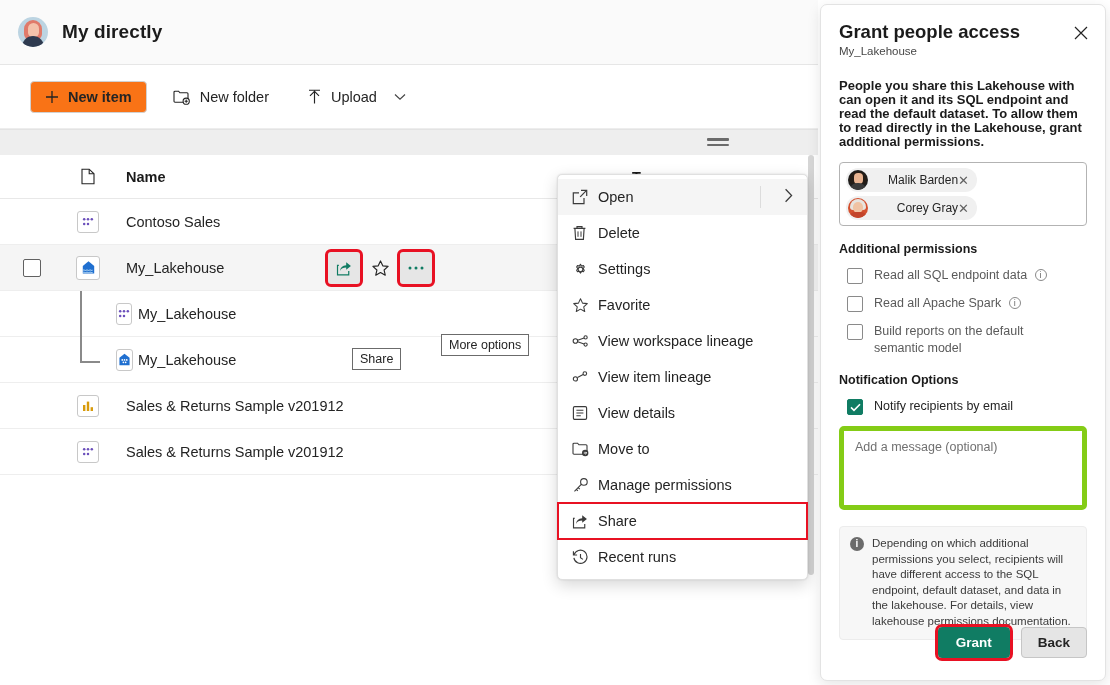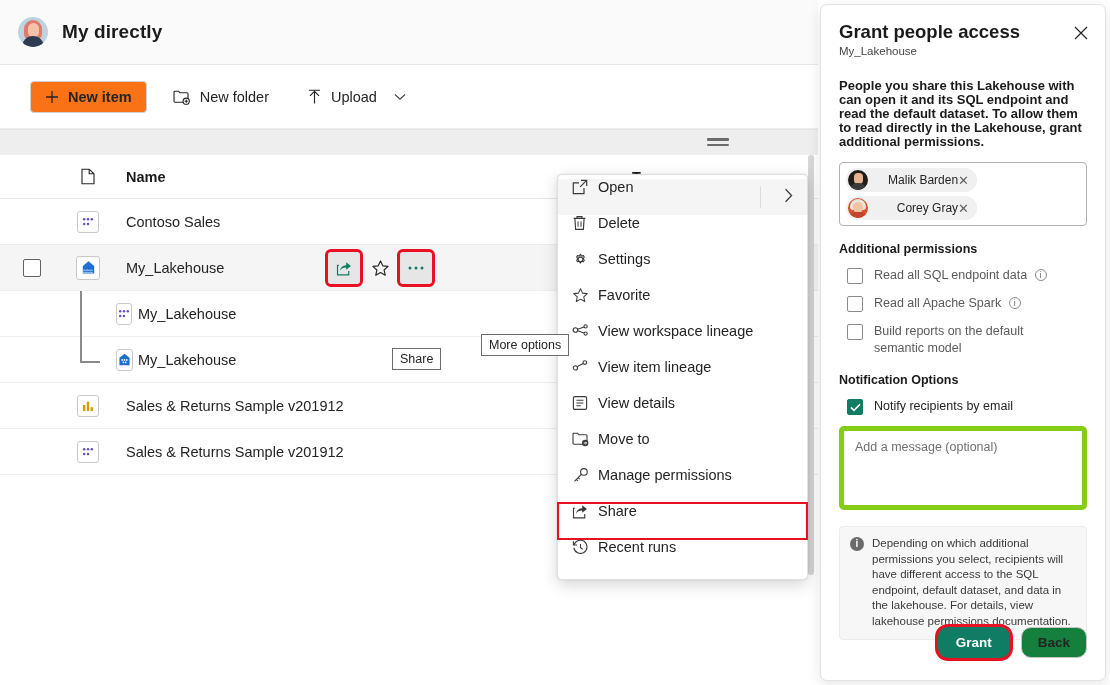--- a/index.html
+++ b/index.html
@@ -114,32 +114,32 @@
   .rowactions { position: absolute; left: 328px; top: 7px; display: flex; align-items: center; gap: 4px; }
   .act {
     width: 32px; height: 32px; display: flex; align-items: center; justify-content: center;
     border-radius: 3px; background: #e6e6e6;
   }
   .act.plain { background: transparent; }
   .redbox { outline: 3px solid #e81123; outline-offset: 0px; }
 
   .tooltip {
     position: absolute; background: #fff; border: 1px solid #6b6b6b;
-    font-size: 12.5px; color: #242424; padding: 3px 7px; white-space: nowrap; z-index: 40; margin-left: 40px;
+    font-size: 12.5px; color: #242424; padding: 3px 7px; white-space: nowrap; z-index: 40;
   }
 
   
   .ctxmenu {
     position: absolute; left: 557px; top: 174px; width: 251px;
     background: #fff; border: 1px solid #e0e0e0; border-radius: 5px;
     box-shadow: 0 5px 16px rgba(0,0,0,.16), 0 0 2px rgba(0,0,0,.12);
     padding: 4px 0; z-index: 30; font-size: 14.5px;
   }
   .mi {
-    display: flex; align-items: flex-start; height: 36px; padding: 0 10px 0 14px;
+    display: flex; align-items: center; height: 36px; padding: 0 10px 0 14px;
     color: #242424; position: relative; cursor: default;
   }
   .mi .mi-ico { width: 26px; flex: none; display: flex; align-items: center; color: #3b3b3b; }
   .mi .mi-lbl { flex: 1 1 auto; }
   .mi.highlight { background: #f5f5f5; }
   .mi .submenu-sep { position: absolute; right: 46px; top: 7px; width: 1px; height: 22px; background: #dcdcdc; }
   .mi .submenu-arrow { position: absolute; right: 14px; top: 9px; color: #3b3b3b; }
   .mi.boxed { outline: 2.5px solid #e81123; outline-offset: -1px; }
 
   
@@ -208,24 +208,24 @@
     font-size: 10px; line-height: 14px; text-align: center; font-weight: 700; margin-top: 1px;
   }
   .notebox .nt { font-size: 11.5px; color: #3b3b3b; line-height: 15.5px; }
 
   .panel-actions { position: absolute; right: 18px; bottom: 22px; display: flex; align-items: center; gap: 11px; }
   .btn-grant {
     background: #107c63; color: #fff; font-size: 13.5px; font-weight: 700;
     height: 31px; padding: 0 18px; border: none; border-radius: 4px; cursor: pointer;
   }
   .btn-back {
-    background: #15803d; color: #242424; font-size: 13.5px; font-weight: 700;
-    height: 31px; padding: 0 16px; border: 1px solid #c6c6c6; border-radius: 10px; cursor: pointer;
-  }
-  .grant-wrap { outline: 3px solid #e81123; outline-offset: 0; border-radius: 10px; display: inline-flex; }
+    background: #e5e5e5; color: #242424; font-size: 13.5px; font-weight: 700;
+    height: 31px; padding: 0 16px; border: 1px solid #c6c6c6; border-radius: 4px; cursor: pointer;
+  }
+  .grant-wrap { outline: 3px solid #e81123; outline-offset: 0; border-radius: 4px; display: inline-flex; }
 
   
   .vscroll { position: absolute; left: 808px; top: 155px; width: 6px; height: 530px; background: transparent; }
   .vscroll .thumb { position: absolute; left: 0; top: 0; width: 6px; height: 420px; background: #d6d6d6; border-radius: 3px; }
 
   svg { display: block; }
 </style>
 </head>
 <body>
 

